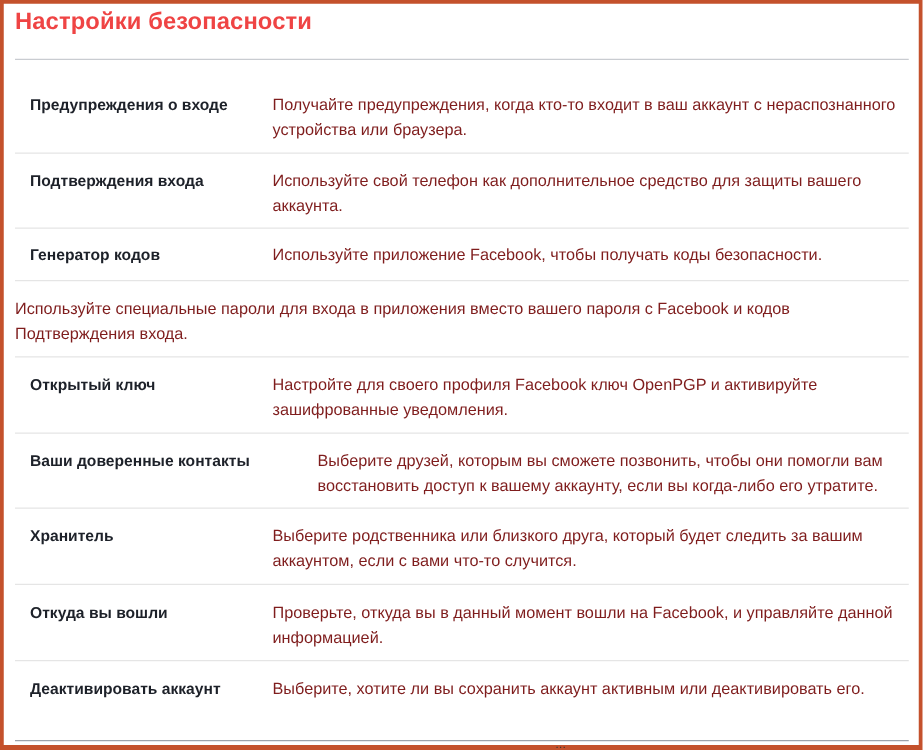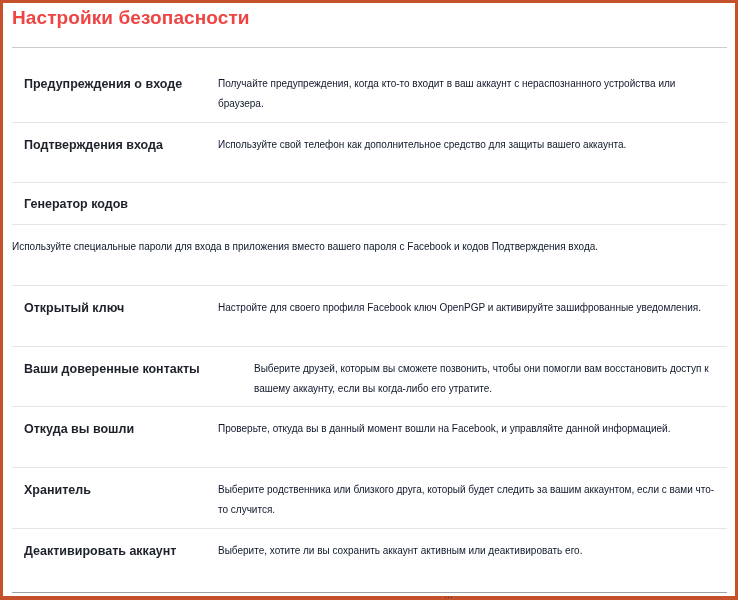--- a/index.html
+++ b/index.html
@@ -56,22 +56,22 @@
     .label {
       flex: 0 0 194px;
       padding-left: 12px;
       font-size: 12.5px;
       font-weight: bold;
       color: #1d2129;
       line-height: 20px;
     }
     .desc {
       flex: 1;
-      font-size: 10px;
-      color: #0f172a;
+      font-size: 13px;
+      color: #7f1d1d;
       line-height: 20px;
       padding-right: 6px;
     }
     .bottom-rule {
       position: absolute;
       left: 9px;
       right: 8px;
       bottom: 3px;
       height: 1px;
       background: #9da2aa;
@@ -97,39 +97,40 @@
     <div class="row" style="height:62px;padding-top:13px;">
       <div class="label">Предупреждения о входе</div>
       <div class="desc">Получайте предупреждения, когда кто-то входит в ваш аккаунт с нераспознанного устройства или браузера.</div>
     </div>
     <div class="row" style="height:60px;padding-top:12px;">
       <div class="label">Подтверждения входа</div>
       <div class="desc">Используйте свой телефон как дополнительное средство для защиты вашего аккаунта.</div>
     </div>
     <div class="row" style="height:42px;padding-top:11px;">
       <div class="label">Генератор кодов</div>
+      <div class="desc">Используйте приложение Facebook, чтобы получать коды безопасности.</div>
     </div>
     <div class="row" style="height:61px;padding-top:12px;">
       <div class="desc">Используйте специальные пароли для входа в приложения вместо вашего пароля с Facebook и кодов Подтверждения входа.</div>
     </div>
     <div class="row" style="height:61px;padding-top:12px;">
       <div class="label">Открытый ключ</div>
       <div class="desc">Настройте для своего профиля Facebook ключ OpenPGP и активируйте зашифрованные уведомления.</div>
     </div>
     <div class="row" style="height:60px;padding-top:12px;gap:36px;">
       <div class="label">Ваши доверенные контакты</div>
       <div class="desc">Выберите друзей, которым вы сможете позвонить, чтобы они помогли вам восстановить доступ к вашему аккаунту, если вы когда-либо его утратите.</div>
     </div>
     <div class="row" style="height:61px;padding-top:12px;">
+      <div class="label">Хранитель</div>
+      <div class="desc">Выберите родственника или близкого друга, который будет следить за вашим аккаунтом, если с вами что-то случится.</div>
+    </div>
+    <div class="row" style="height:61px;padding-top:12px;">
       <div class="label">Откуда вы вошли</div>
       <div class="desc">Проверьте, откуда вы в данный момент вошли на Facebook, и управляйте данной информацией.</div>
-    </div>
-    <div class="row" style="height:61px;padding-top:12px;">
-      <div class="label">Хранитель</div>
-      <div class="desc">Выберите родственника или близкого друга, который будет следить за вашим аккаунтом, если с вами что-то случится.</div>
     </div>
     <div class="row" style="height:40px;padding-top:12px;">
       <div class="label">Деактивировать аккаунт</div>
       <div class="desc">Выберите, хотите ли вы сохранить аккаунт активным или деактивировать его.</div>
     </div>
   </div>
 
   <div class="bottom-rule"></div>
   <div class="grip">…</div>
 </div>

